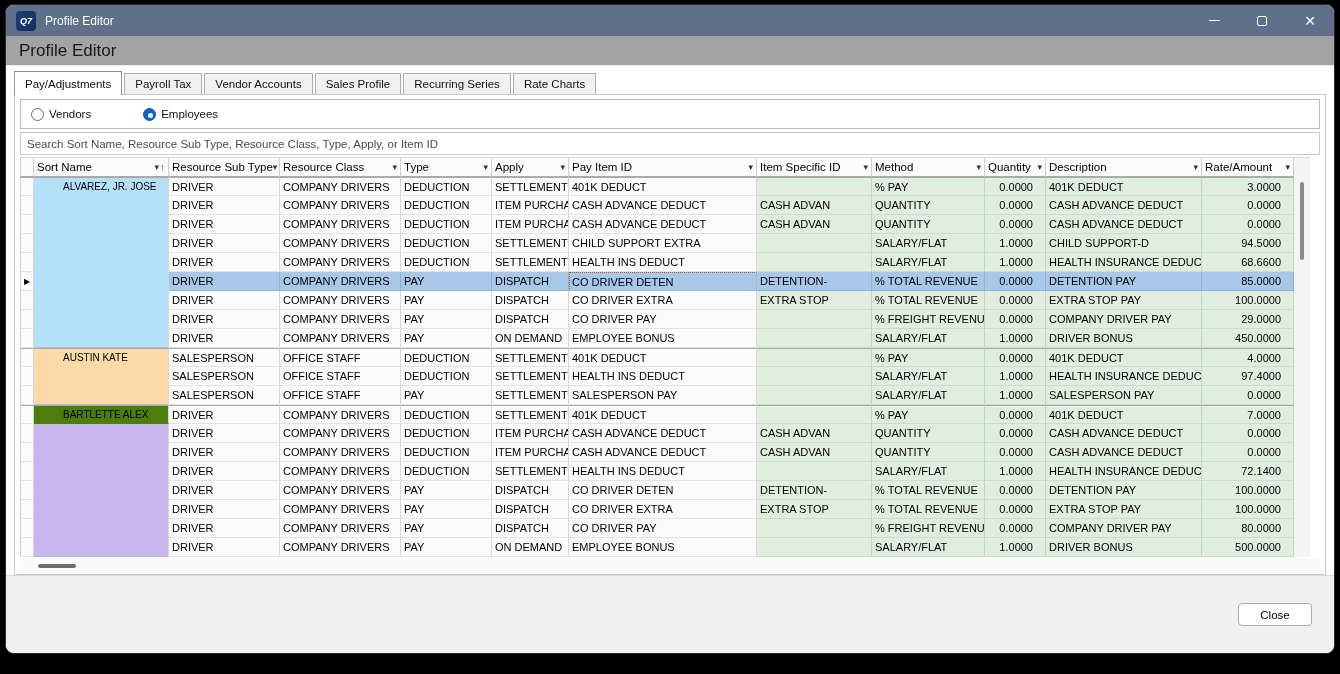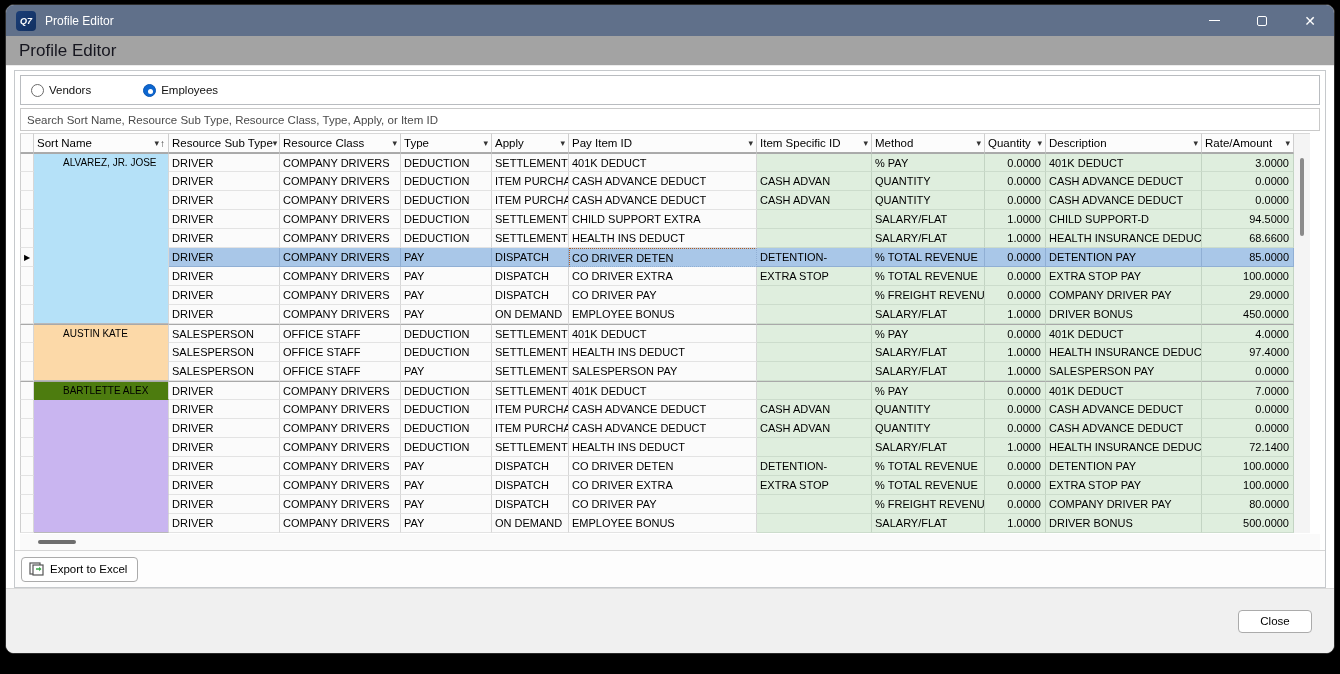--- a/index.html
+++ b/index.html
@@ -60,21 +60,21 @@
   .hcell { background:#fcfcfc; border-right:1px solid #cfcfcf; border-bottom:1px solid #ababab;
            border-top:1px solid #d8d8d8; font-size:11.5px; color:#000;
            display:flex; align-items:center; padding:0 3px; overflow:hidden; white-space:nowrap; }
   .hcell.selcol { border-left:1px solid #cfcfcf; }
   .hcell .harrows { margin-left:auto; font-size:9px; color:#333; display:flex; align-items:center; }
   .hcell .harrows .up { font-size:10px; margin-left:1px; }
   .row { display:flex; height:19px; }
   .cell { border-right:1px solid #d7d7d7; border-bottom:1px solid #e3e3e3;
           font-size:11px; color:#000; display:flex; align-items:center;
           padding:0 3px; overflow:hidden; white-space:nowrap; background:#fbfbfb; }
-  .cell.right { justify-content:flex-end; padding-right:4px; }
+  .cell.right { justify-content:flex-end; padding-right:12px; }
   .cell.green { background:#dfeede; border-right-color:#c3d4c3; border-bottom-color:#ccdccc; }
   .cell.selector { width:14px; background:#fbfbfb; border-left:1px solid #cfcfcf;
                    padding:0; justify-content:center; font-size:8px; color:#000; }
   .cell.sortname { border-bottom-color:transparent; font-size:10px;padding-left:29px; }
   .row.group-end .cell.sortname { border-bottom-color:#b9b9b9; }
   .row.group-start .cell { border-top:1px solid #a9a9a9; }
   .row .cell.selcell { background:#a9c7e8; border-right-color:#90afd4; border-bottom-color:#90afd4; }
   .cell.focused { border:1px dotted #b05a20; padding:0 2px; }
 
   .vscroll { width:16px; background:#f4f4f4; border-top:1px solid #d8d8d8; position:relative; }
@@ -116,20 +116,28 @@
         <span class="glyph-close">✕</span>
       </div>
     </div>
   </div>
 
   <div class="appheader">
     <span class="htitle">Profile Editor</span>
   </div>
 
   <div class="main">
+    <div class="tabbar">
+        <div class="tab active">Pay/Adjustments</div>
+        <div class="tab">Payroll Tax</div>
+        <div class="tab">Vendor Accounts</div>
+        <div class="tab">Sales Profile</div>
+        <div class="tab">Recurring Series</div>
+        <div class="tab">Rate Charts</div>
+      </div>
 
     <div class="tabpage">
 
       <div class="groupbox">
         <div class="radio">
           <span class="rdot"></span>
           <span class="rlabel">Vendors</span>
         </div>
         <div class="radio checked">
           <span class="rdot"></span>
@@ -475,30 +483,20 @@
         </div>
         <div class="vscroll">
           <div class="vthumb"></div>
         </div>
       </div>
 
       <div class="hscroll">
         <div class="hthumb"></div>
       </div>
 
-      <div class="exportrow">
-        <div class="btn-export">
-          <svg width="16" height="14" viewBox="0 0 16 14">
-            <rect x="1" y="1" width="10" height="11" fill="#fff" stroke="#555" stroke-width="1.2"></rect>
-            <rect x="4" y="3" width="10" height="10" fill="#fff" stroke="#555" stroke-width="1.2"></rect>
-            <path d="M6 9 h4 v-2 l3 3 -3 3 v-2 h-4 z" fill="#3aa648" transform="scale(0.78) translate(3,-1)"></path>
-          </svg>
-          <span>Export to Excel</span>
-        </div>
-      </div>
 
     </div>
   </div>
 
   <div class="footer">
     <div class="btn-close">Close</div>
   </div>
 
 </div>
 

